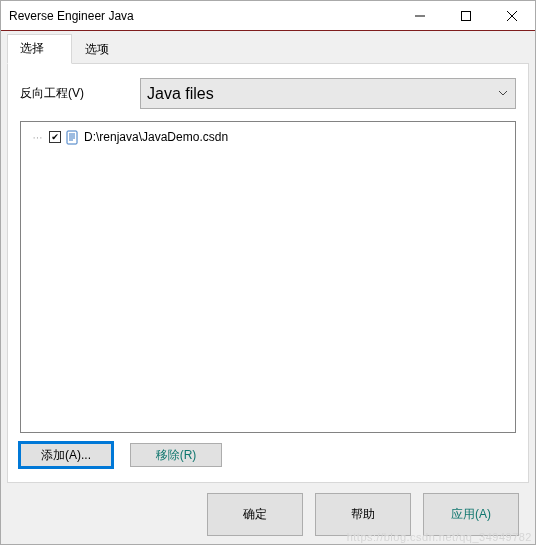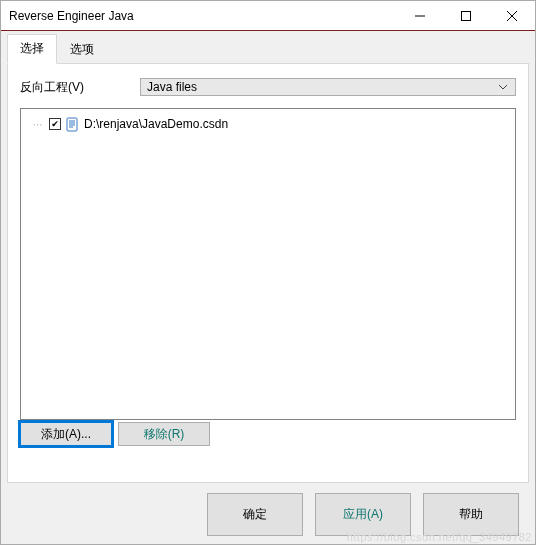--- a/index.html
+++ b/index.html
@@ -46,21 +46,21 @@
   display: flex;
   flex-direction: column;
   padding: 6px 6px 8px 6px;
 }
 .tabstrip {
   display: flex;
   align-items: flex-end;
   height: 26px;
 }
 .tab {
-  padding: 5px 12px 6px 12px;
+  padding: 5px 27px 6px 12px;
   font-size: 12px;
   color: #000;
   border: 1px solid transparent;
   border-bottom: none;
   position: relative;
   top: 1px;
 }
 .tab.active {
   background: #fff;
   border-color: #d8d8d8;
@@ -76,28 +76,28 @@
 }
 .row1 {
   display: flex;
   align-items: center;
   margin-bottom: 12px;
   gap: 40px;
 }
 .row1 .lbl { min-width: 80px; }
 .dd {
   flex: 1;
-  height: 18px;
+  height: 31px;
   border: 1px solid #adadad;
   background: #e8e8e8;
   display: flex;
   align-items: center;
   padding: 0 6px;
   position: relative;
-  font-size: 12px;
+  font-size: 16px;
 }
 .dd .dd-val { flex: 1; }
 .dd .chev {
   width: 12px;
   display: flex;
   align-items: center;
   justify-content: center;
 }
 .treebox {
   border: 1px solid #828282;
@@ -126,23 +126,23 @@
   display: inline-flex;
   align-items: center;
   justify-content: center;
   font-size: 9px;
   line-height: 1;
   color: #000;
 }
 .fileicon svg { display: block; }
 .node .txt { font-size: 12px; color: #000; }
 .row-add {
-  margin-top: 2px;
-  display: flex;
-  gap: 6px;
+  margin-top: 10px;
+  display: flex;
+  gap: 18px;
 }
 .btn {
   height: 24px;
   min-width: 92px;
   background: #e1e1e1;
   border: 1px solid #adadad;
   font-size: 12px;
   display: inline-flex;
   align-items: center;
   justify-content: center;
@@ -224,19 +224,19 @@
       </div>
 
       <div class="row-add">
         <div class="btn focus">添加(A)...</div>
         <div class="btn disabled">移除(R)</div>
       </div>
     </div>
 
     <div class="footer">
       <div class="btn">确定</div>
+      <div class="btn">帮助</div>
       <div class="btn disabled">应用(A)</div>
-      <div class="btn">帮助</div>
     </div>
   </div>
 </div>
 
 <div class="watermark">https://blog.csdn.net/qq_34949782</div>
 
 </body></html>

